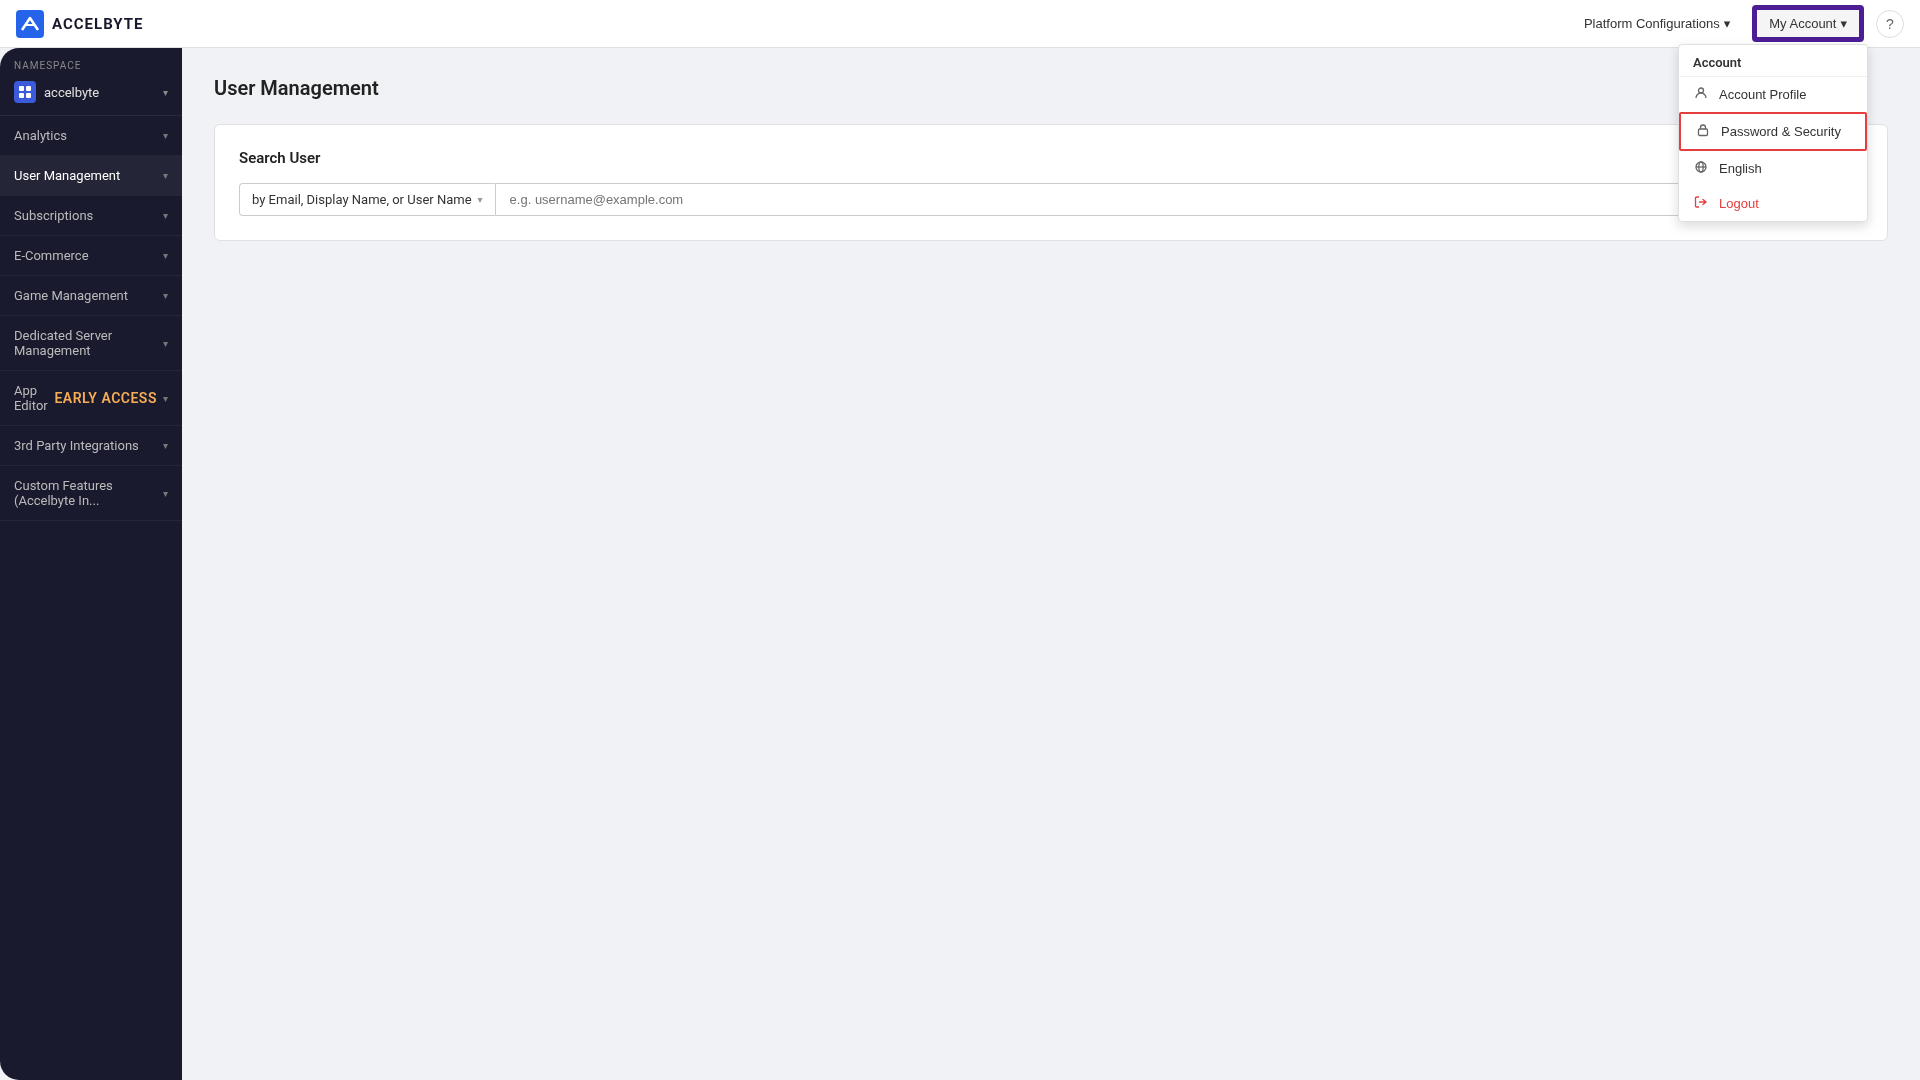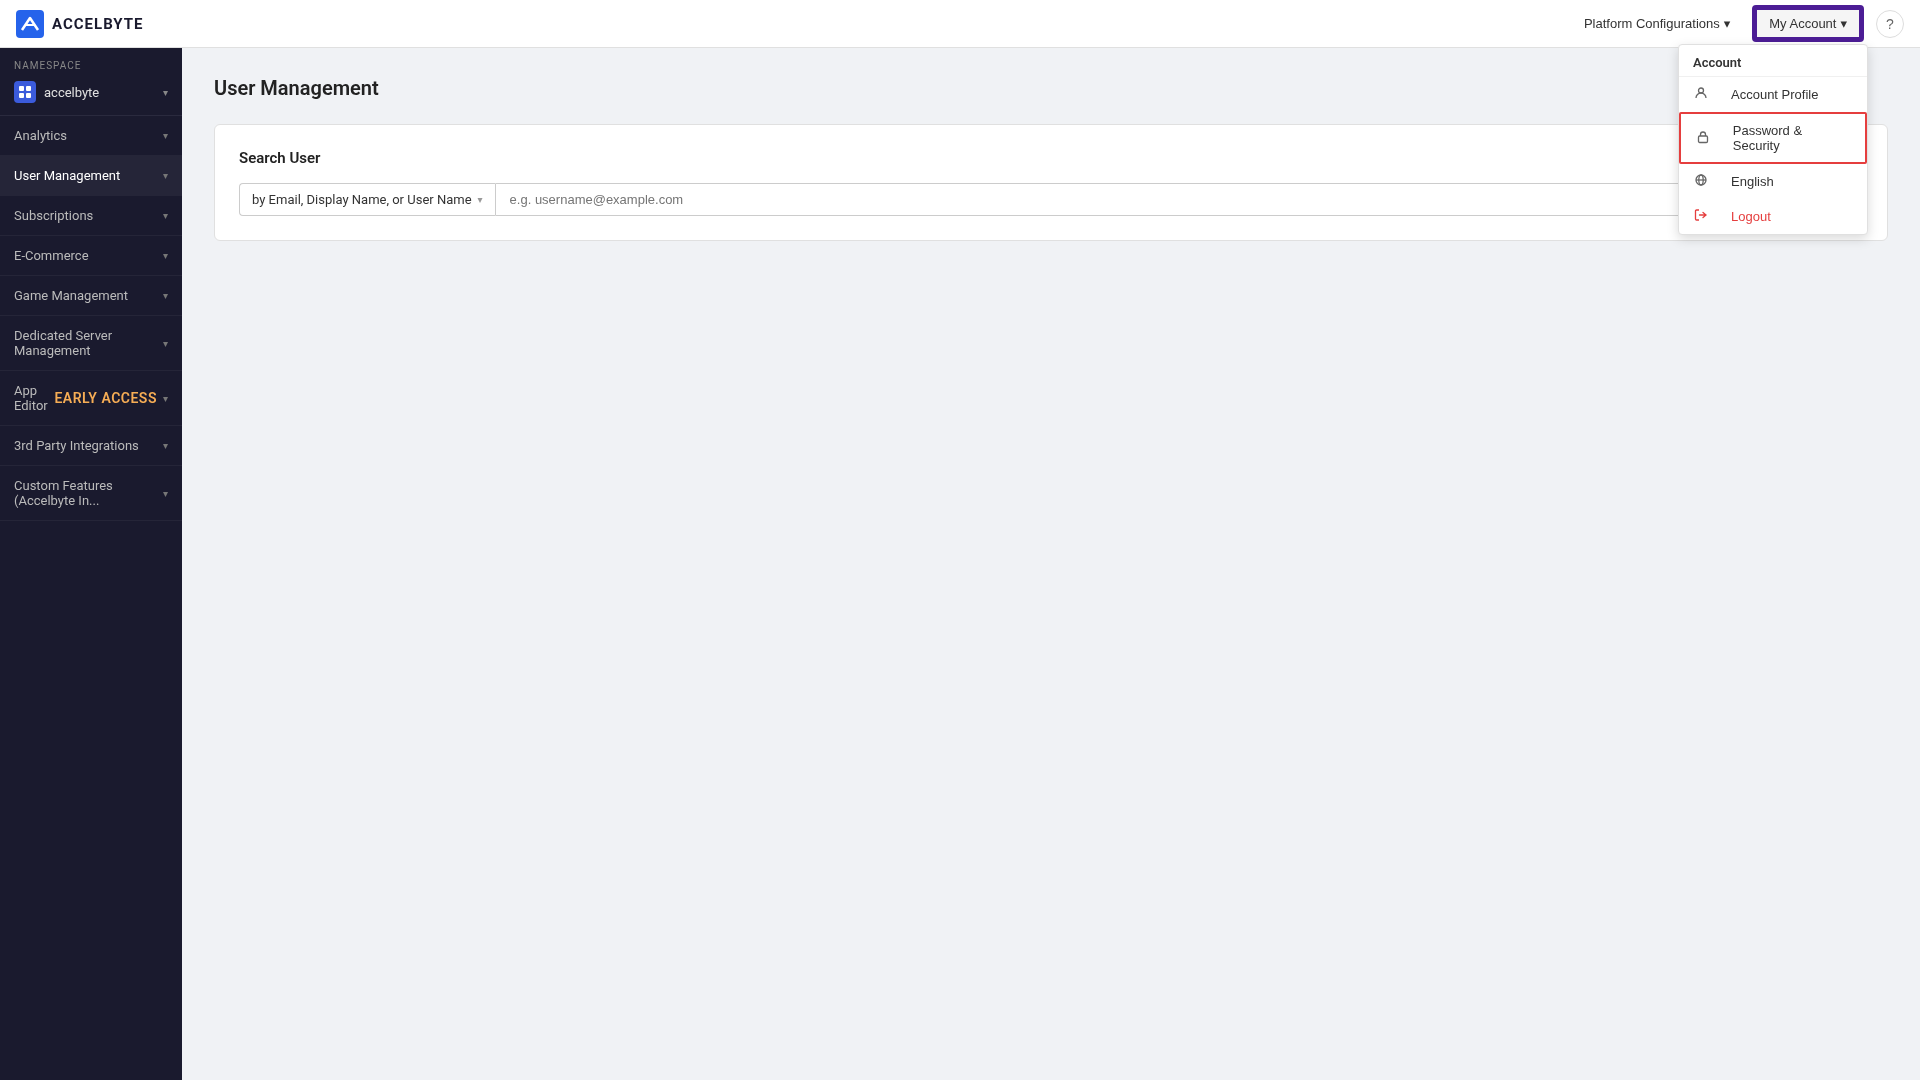--- a/index.html
+++ b/index.html
@@ -89,21 +89,21 @@
     .dropdown-header {
       padding: 10px 14px 6px;
       font-size: 13px;
       font-weight: 600;
       color: #333;
       border-bottom: 1px solid #f0f0f0;
     }
     .dropdown-item {
       display: flex;
       align-items: center;
-      gap: 22px;
+      gap: 10px;
       padding: 9px 14px;
       font-size: 13px;
       color: #333;
       cursor: pointer;
       border: none;
       background: none;
       width: 100%;
       text-align: left;
     }
     .dropdown-item.active {
@@ -118,20 +118,21 @@
       text-align: center;
     }
     .dropdown-item.logout-item .item-icon { color: #e53e3e; }
     .dropdown-item.logout-item { color: #e53e3e; }
 
     
     .main-layout {
       display: flex;
       flex: 1;
       overflow: hidden;
+      border-radius: 19px;
     }
 
     
     .sidebar {
       width: 182px;
       background: #1a1a2e;
       color: #ccc;
       display: flex;
       flex-direction: column;
       flex-shrink: 0;

